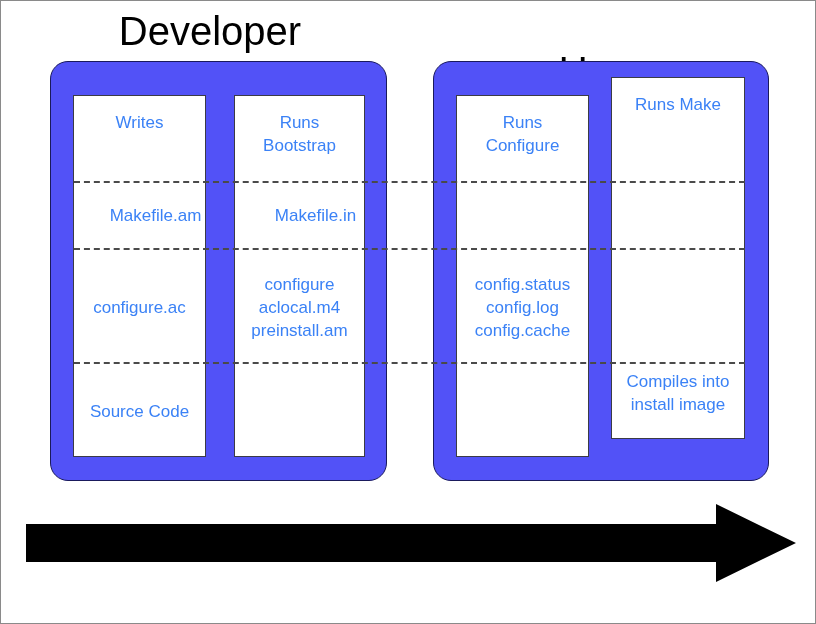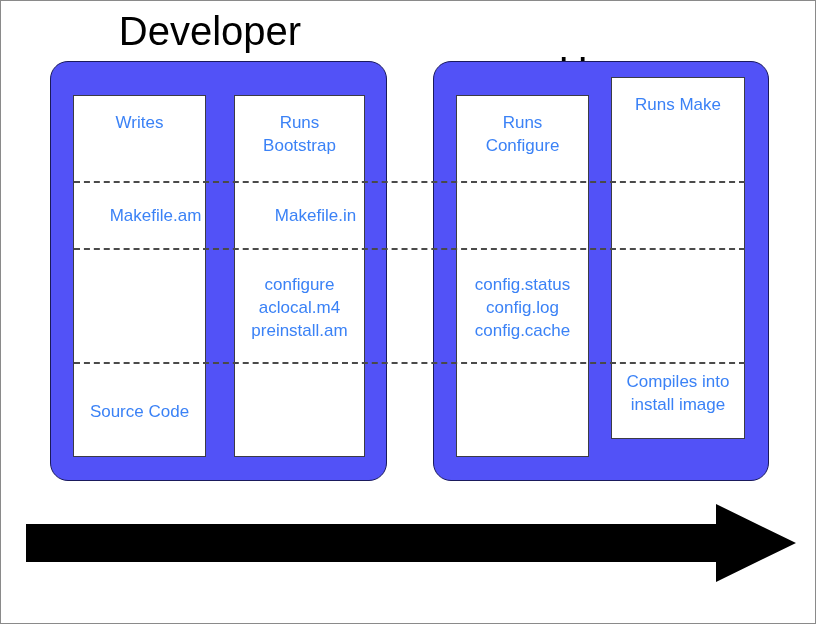--- a/index.html
+++ b/index.html
@@ -111,20 +111,21 @@
 
   <div class="section-title" id="title-user">User</div>
 
   <div class="group-box" id="group-developer"></div>
 
   <div class="group-box" id="group-user"></div>
 
   <div class="column-card" id="card-writes">
     <div class="cell row0">Writes</div>
     <div class="cell row1">Makefile.am</div>
+    <div class="cell row2">configure.ac</div>
     <div class="cell row3">Source Code</div>
   </div>
 
   <div class="column-card" id="card-bootstrap">
     <div class="cell row0">Runs
 Bootstrap</div>
     <div class="cell row1">Makefile.in</div>
     <div class="cell row2">configure
 aclocal.m4
 preinstall.am</div>

